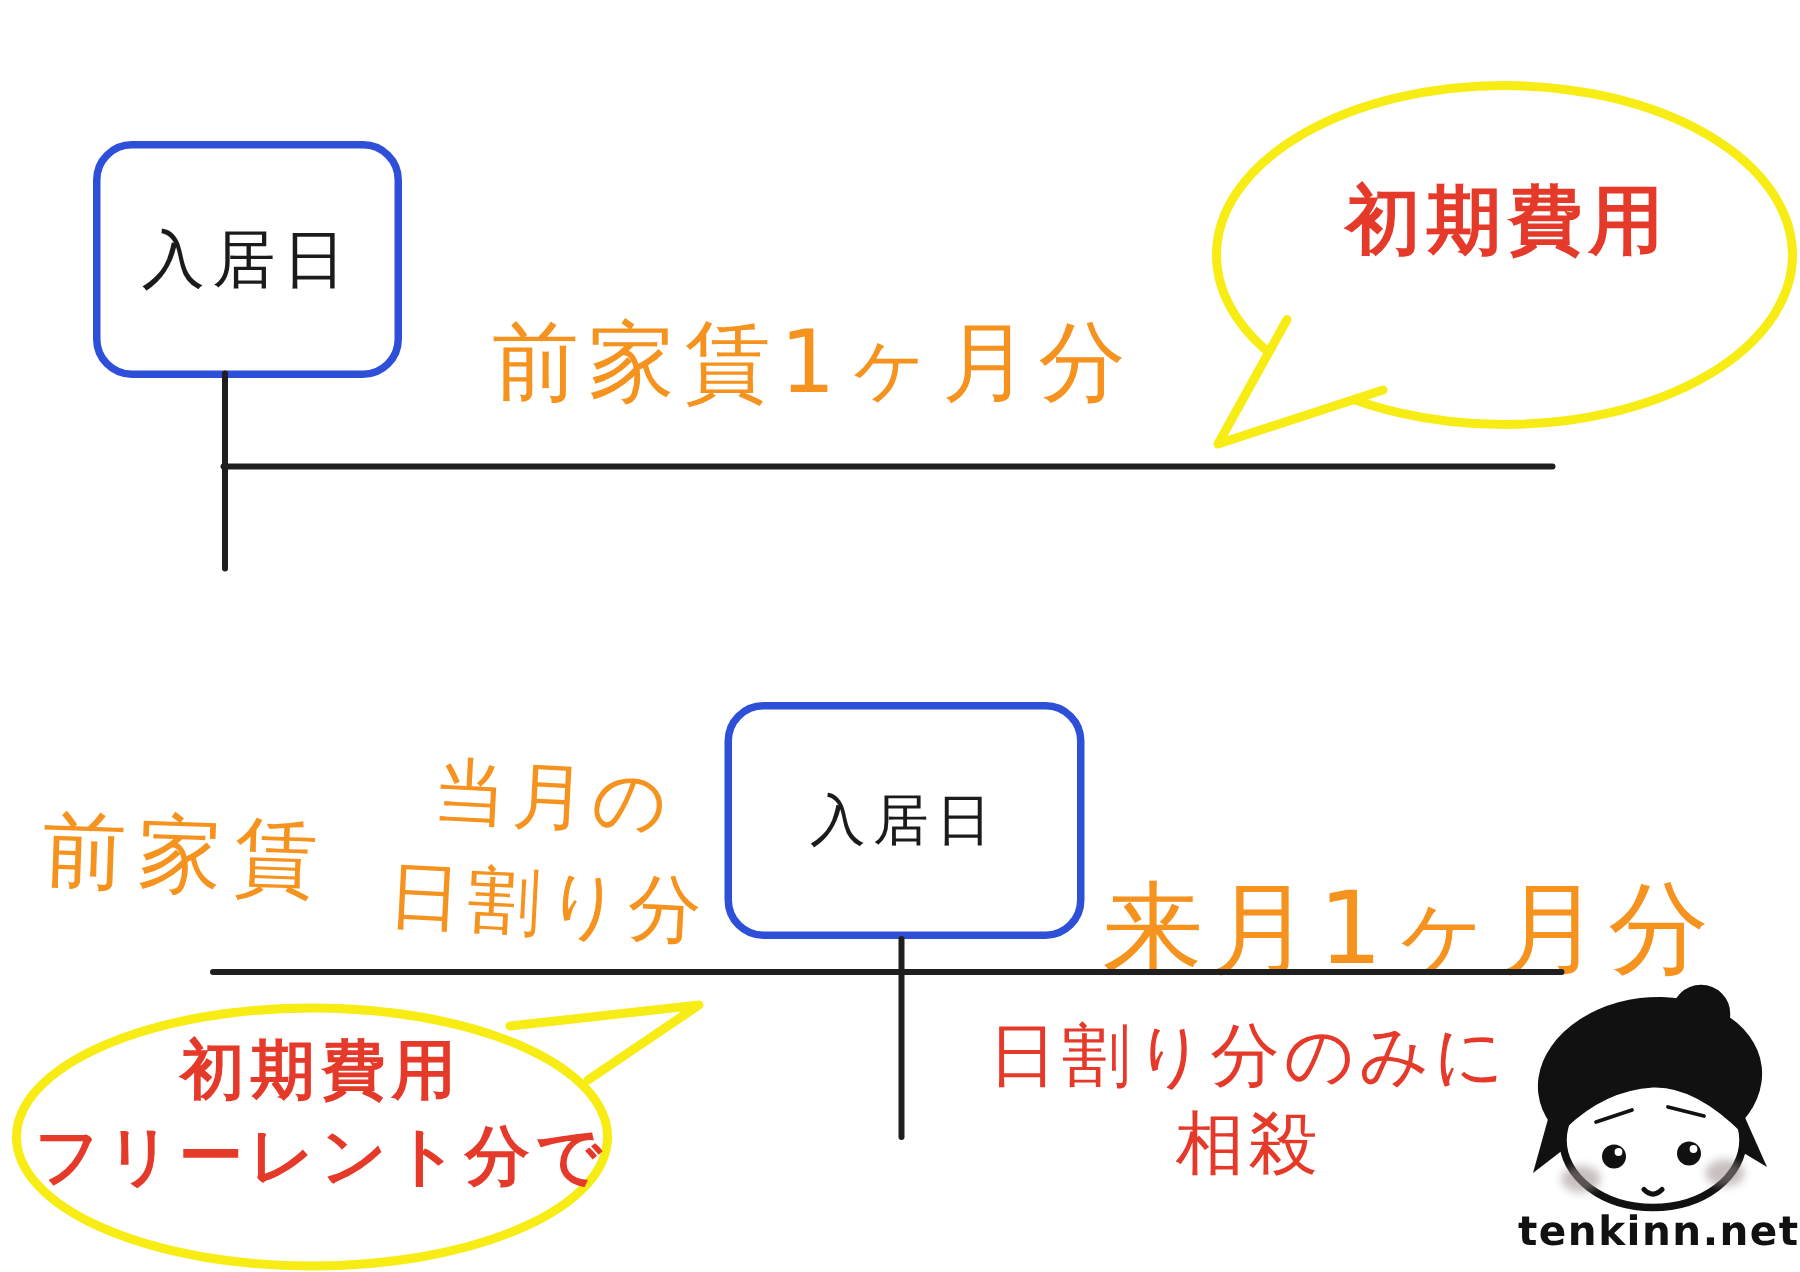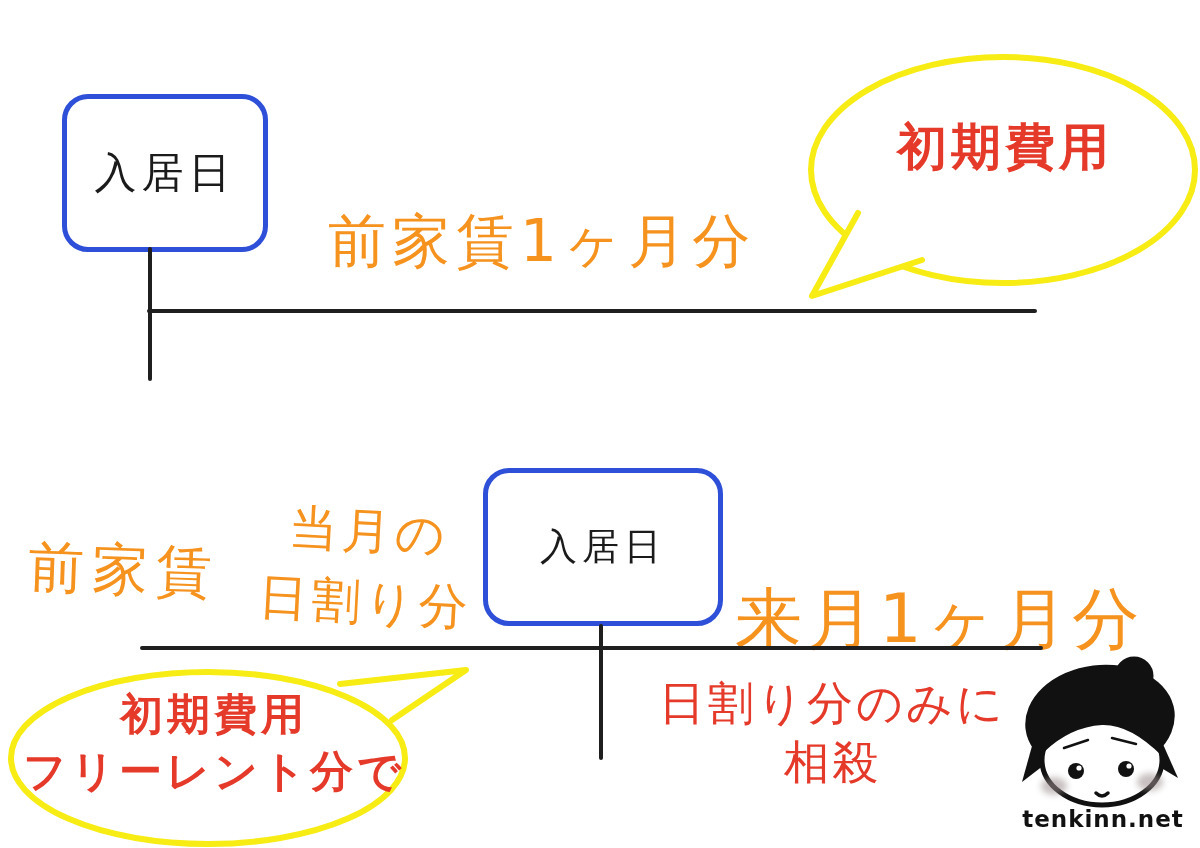--- a/index.html
+++ b/index.html
@@ -66,22 +66,22 @@
     line-height: 1.4;
     font-weight: bold;
   }
   .bub1-text { left: 822px; top: 112px; width: 366px; font-size: 50px; }
   .bub2-text { left: 18px;  top: 686px; width: 392px; font-size: 43px; line-height: 1.32; }
   
   .mascot { position: absolute; left: 1012px; top: 650px; width: 182px; height: 160px; }
   .watermark {
     position: absolute;
     left: 1012px; top: 806px; width: 182px;
-    text-align: center;
-    font-size: 23px;
+    text-align: left;
+    font-size: 27px;
     font-weight: 800;
     color: #111111;
     letter-spacing: 1px;
   }
 </style>
 </head>
 <body>
 
 <div class="canvas">
 

